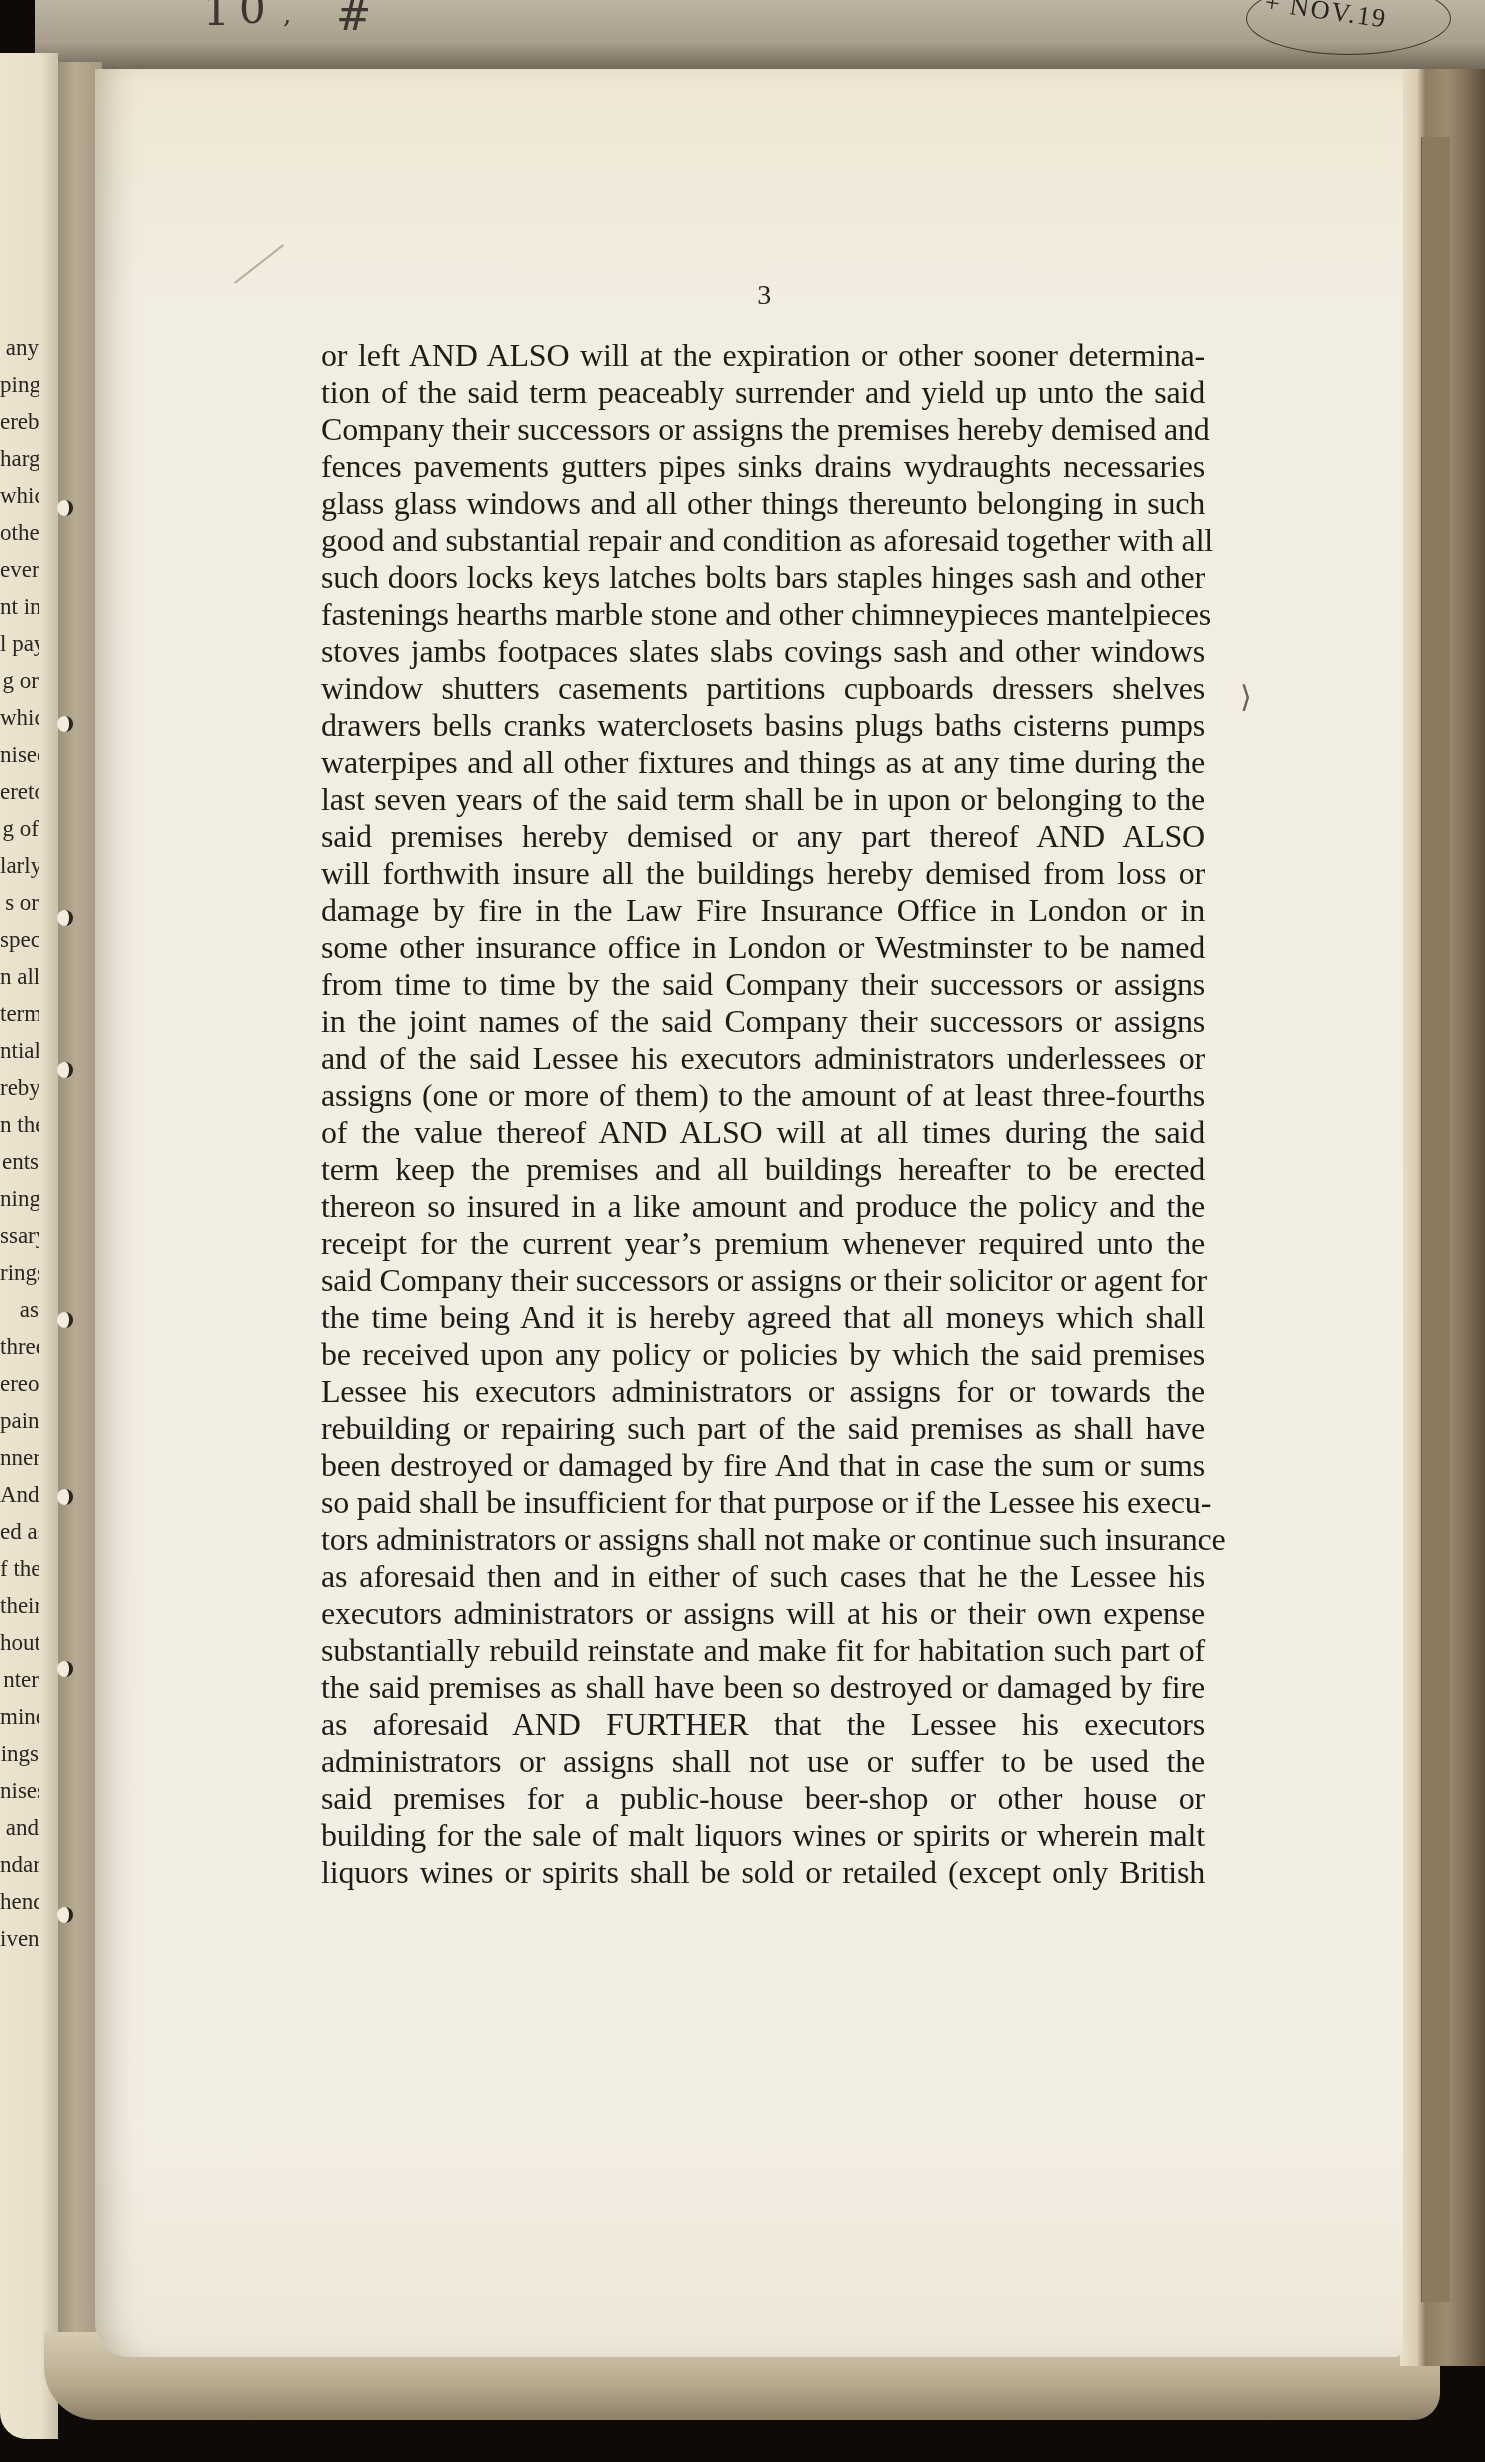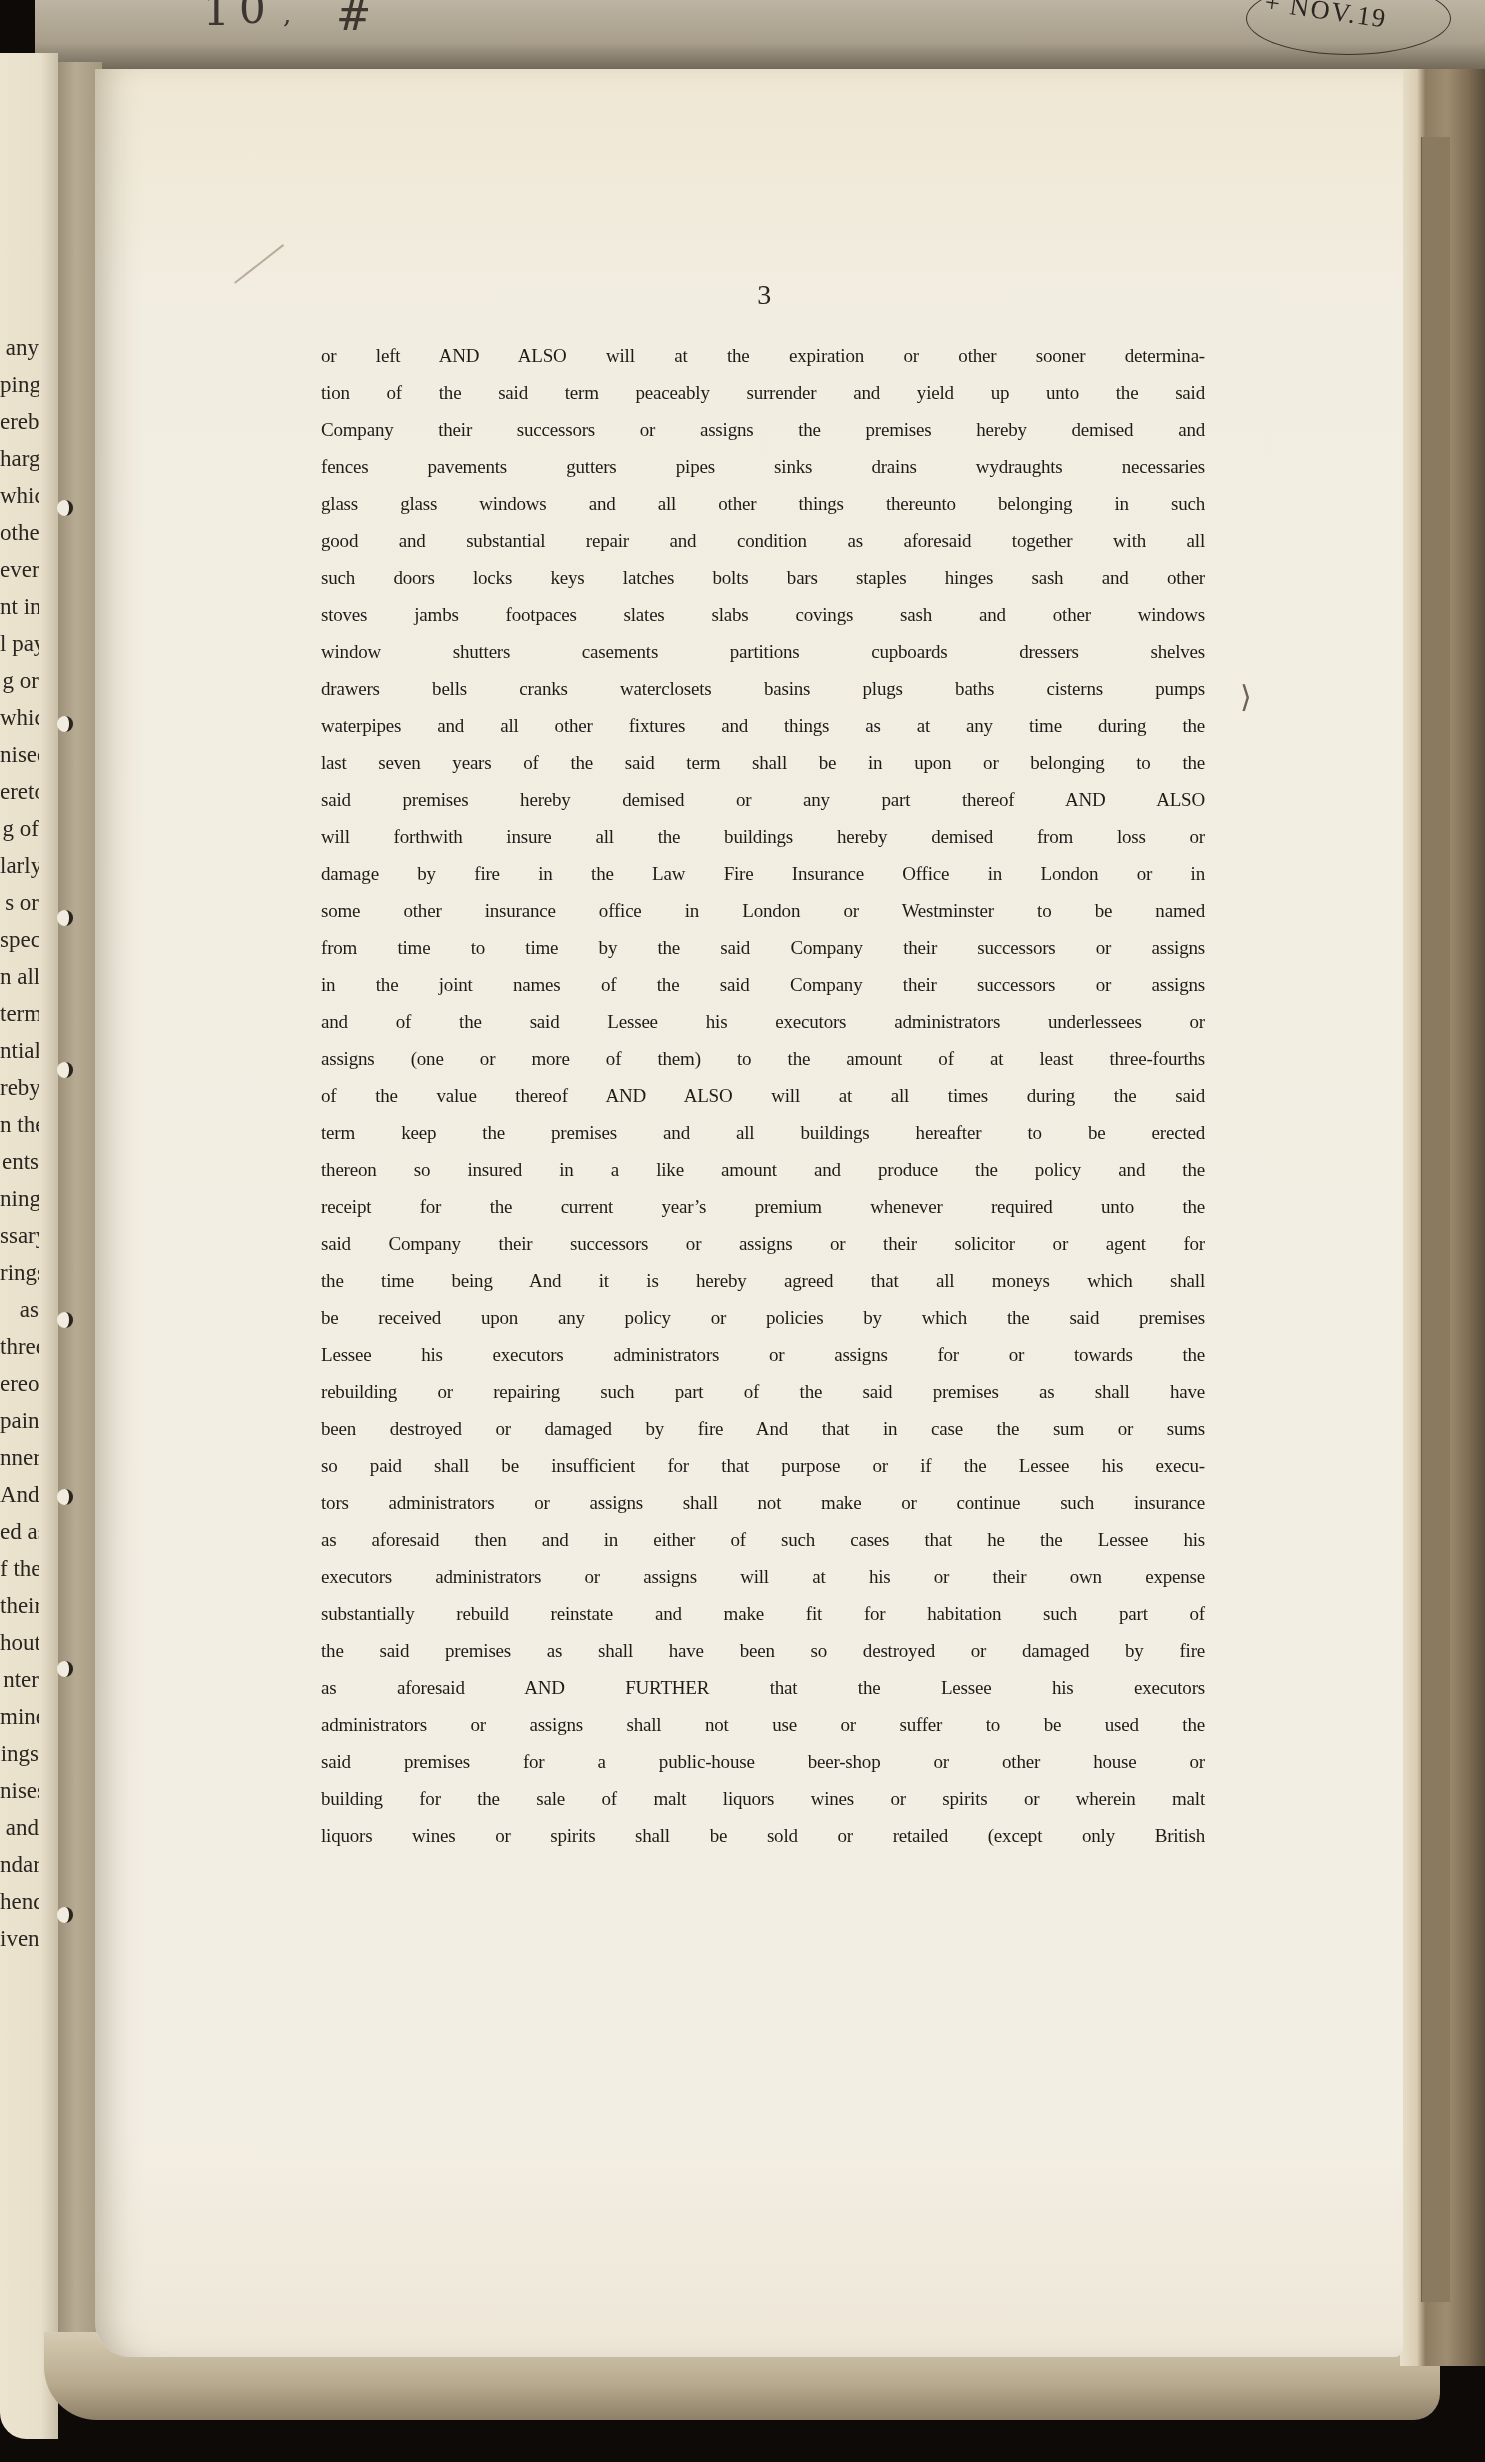--- a/index.html
+++ b/index.html
@@ -71,21 +71,21 @@
     box-shadow: inset 26.5px 0 35px -17.7px rgba(90,75,50,0.35);
   }
   .page-number {
     position: absolute; left: 751px; top: 279px; width: 26.5px;
     font-size: 28px; color: #2a2520; text-align: center;
   }
   .text-block {
     position: absolute; left: 321px; top: 337px; width: 884px;
   }
   .line {
-    height: 37px; font-size: 19px; line-height: 37px; color: #1f1b17;
+    height: 37px; font-size: 32px; line-height: 37px; color: #1f1b17;
     text-align: justify; text-align-last: justify; white-space: nowrap;
     letter-spacing: -0.2px;
   }
   .line.last { text-align-last: justify; font-family: Liberation Serif, serif; }
   .edge-mark {
     position: absolute; left: 1240px; top: 679px; font-size: 30px; color: #6c6258;
   }
   .corner-mark {
     position: absolute; left: 133px; top: 194px; width: 62px; height: 1.8px;
     background: #b8ad9a; transform: rotate(-38deg);
@@ -175,20 +175,21 @@
 <div class="page-number">3</div>
 
 <div class="text-block">
   <div class="line">or left   AND ALSO will at the expiration or other sooner determina-</div>
   <div class="line">tion of the said term peaceably surrender and yield up unto the said</div>
   <div class="line">Company their successors or assigns the premises hereby demised and</div>
   <div class="line">fences pavements gutters pipes sinks drains wydraughts necessaries</div>
   <div class="line">glass glass windows and all other things thereunto belonging in such</div>
   <div class="line">good and substantial repair and condition as aforesaid together with all</div>
   <div class="line">such doors locks keys latches bolts bars staples hinges sash and other</div>
+  <div class="line">fastenings hearths marble stone and other chimneypieces mantelpieces</div>
   <div class="line">stoves jambs footpaces slates slabs covings sash and other windows</div>
   <div class="line">window shutters casements partitions cupboards dressers shelves</div>
   <div class="line">drawers bells cranks waterclosets basins plugs baths cisterns pumps</div>
   <div class="line">waterpipes and all other fixtures and things as at any time during the</div>
   <div class="line">last seven years of the said term shall be in upon or belonging to the</div>
   <div class="line">said premises hereby demised or any part thereof   AND ALSO</div>
   <div class="line">will forthwith insure all the buildings hereby demised from loss or</div>
   <div class="line">damage by fire in the Law Fire Insurance Office in London or in</div>
   <div class="line">some other insurance office in London or Westminster to be named</div>
   <div class="line">from time to time by the said Company their successors or assigns</div>

